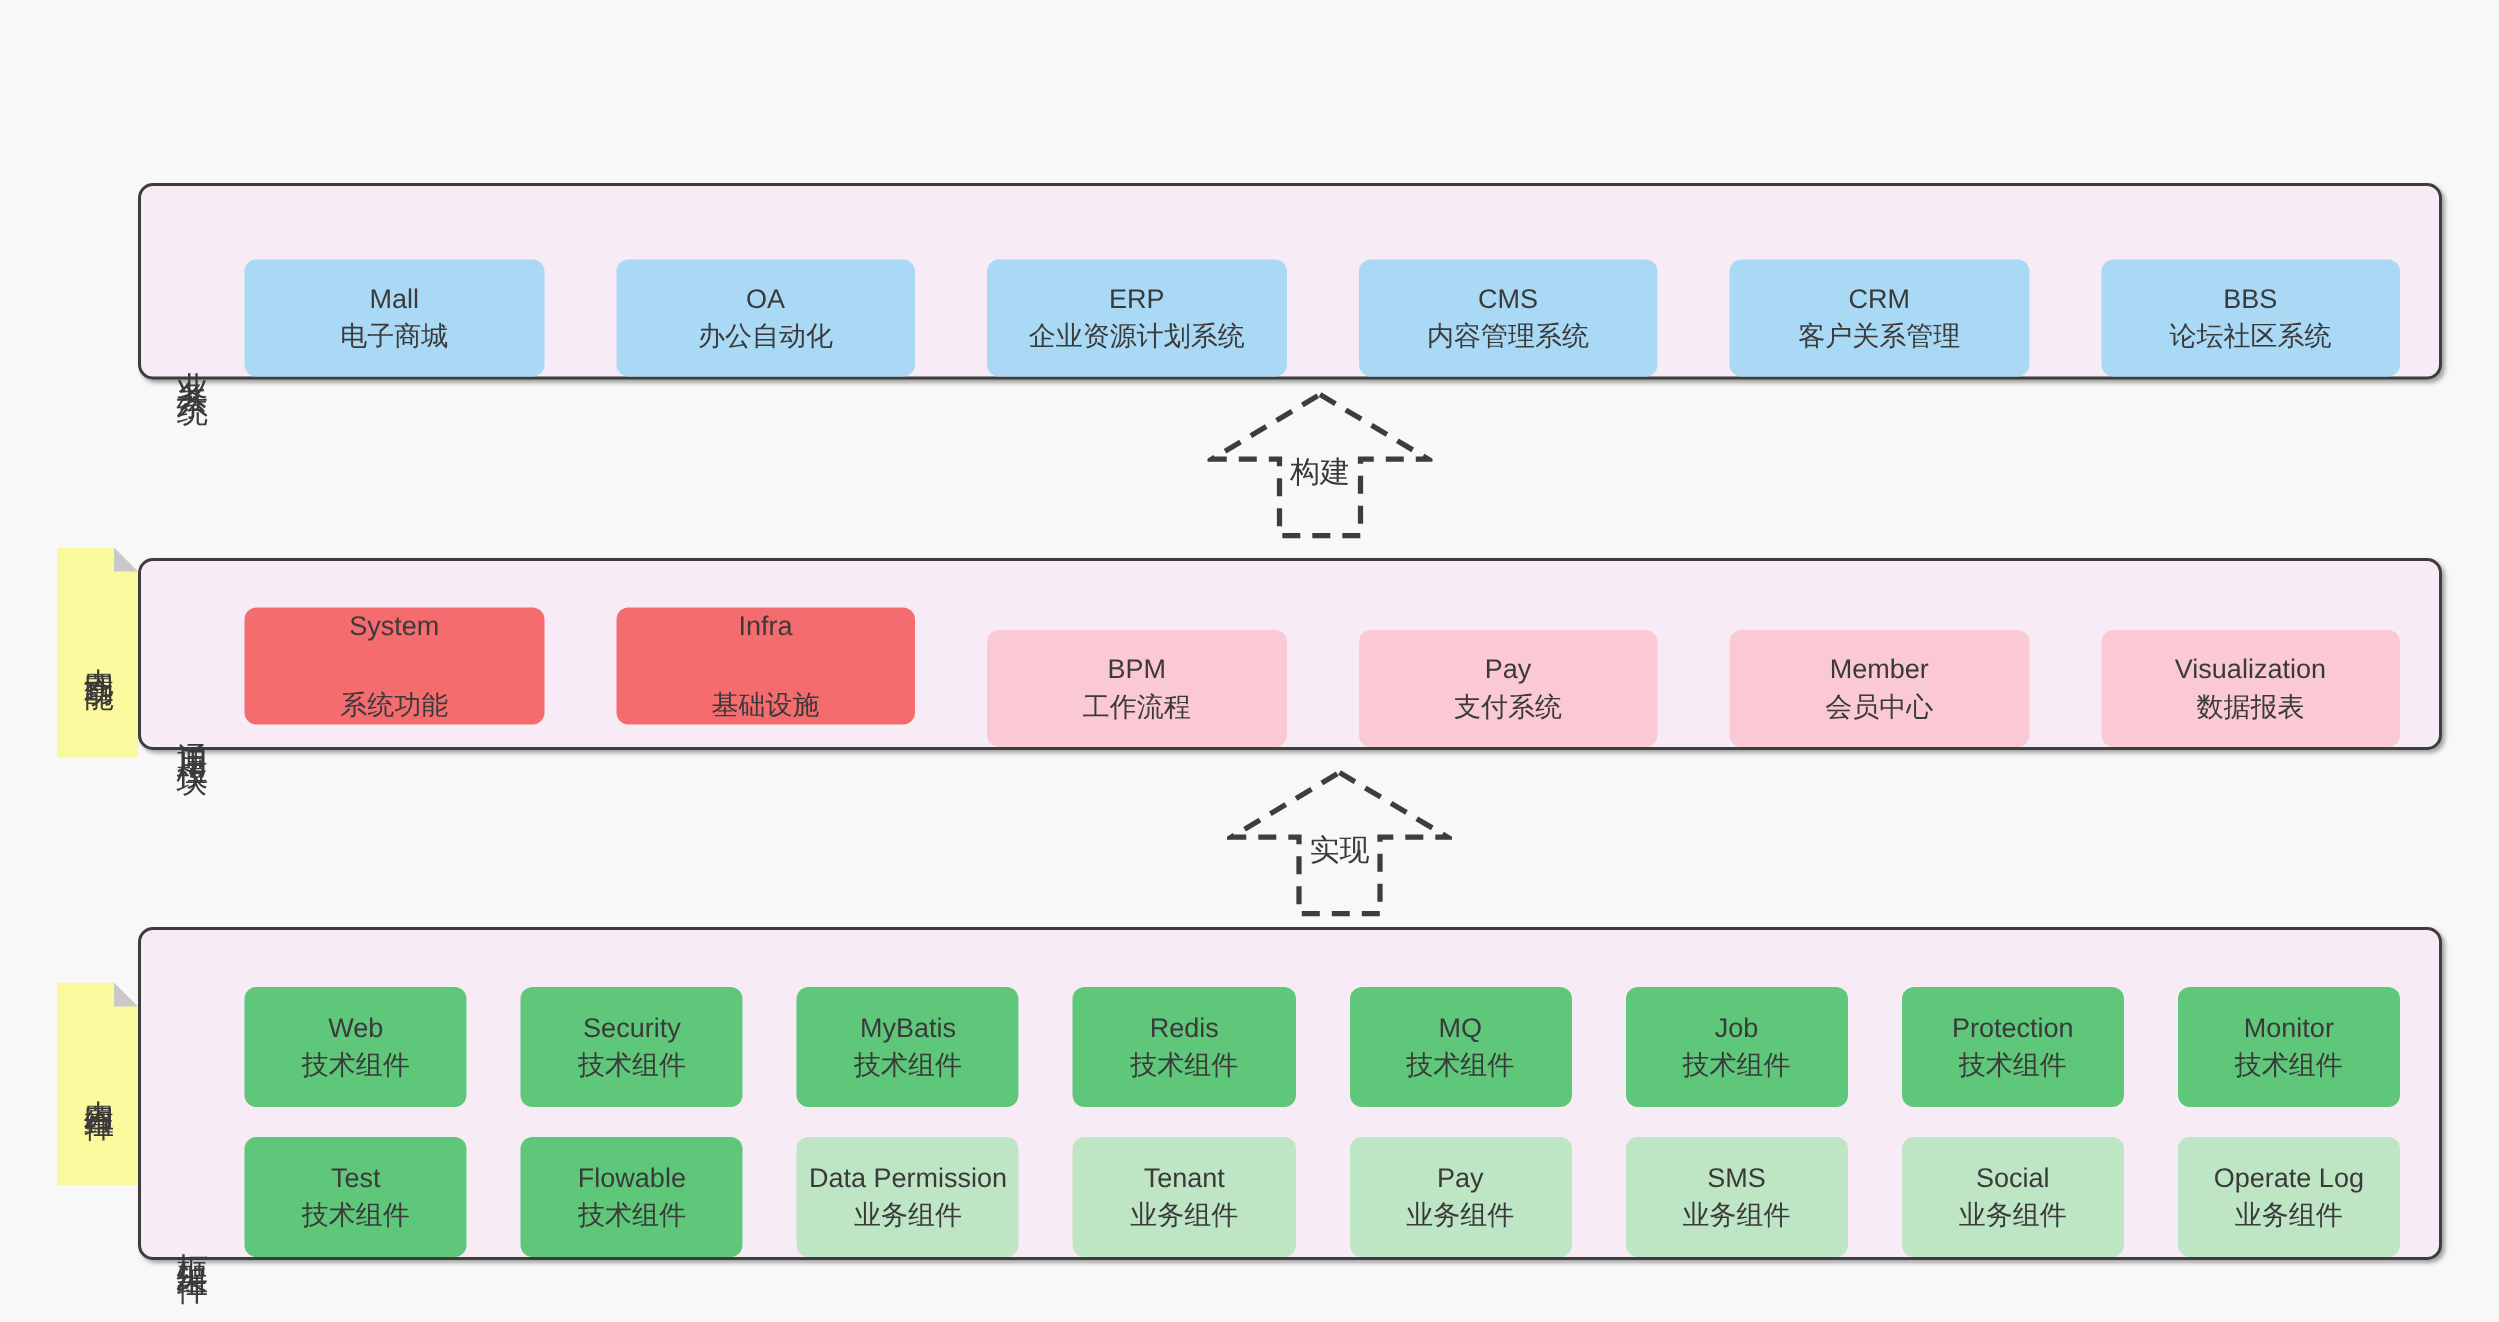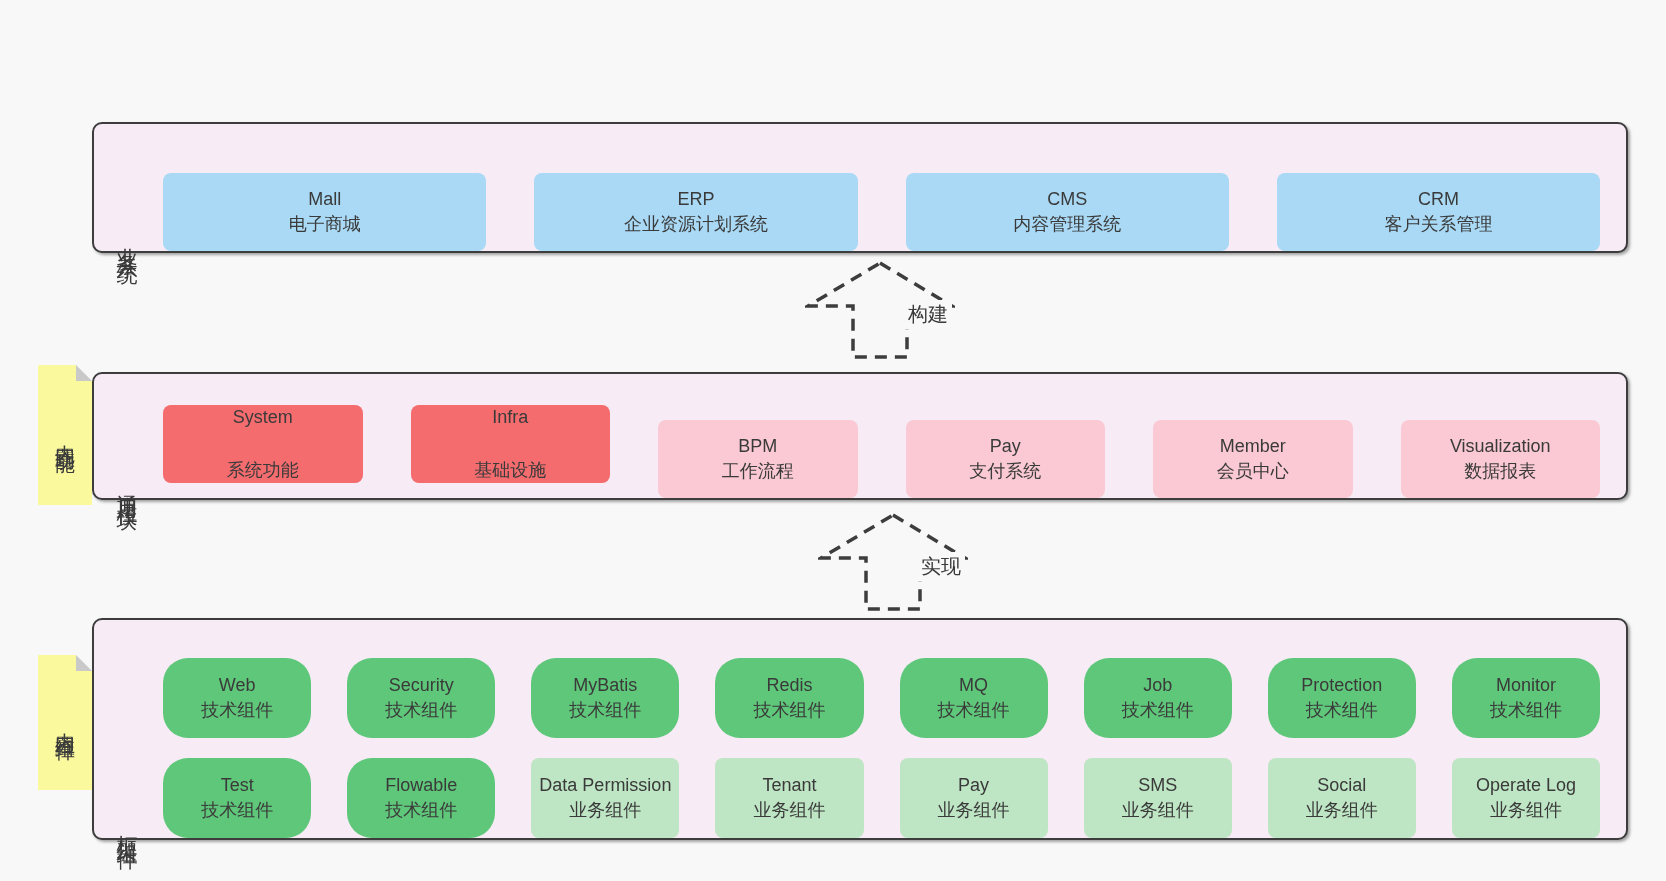--- a/index.html
+++ b/index.html
@@ -35,34 +35,34 @@
   .box{
     flex:1;height:78px;border-radius:8px;
     display:flex;flex-direction:column;justify-content:center;align-items:center;
     text-align:center;font-size:18px;line-height:1.38;
     padding:0 8px;box-sizing:border-box;
   }
   .framework-rows .box{height:80px;}
   .box.blue{background:var(--blue,#a9d9f5);}
   .box.red{background:var(--red,#f56c6f);gap:28px;}
   .box.pink{background:var(--pink,#fac9d3);margin-top:30px;}
-  .box.green{background:var(--green,#5fc77a);border-radius:25px;}
+  .box.green{background:var(--green,#5fc77a);}
   .box.light-green{background:var(--light-green,#bee5c4);}
   .arrow{position:absolute;width:150px;height:100px;}
   .arrow.arrow1{left:805px;top:260px;}
   .arrow.arrow2{left:818px;top:512px;}
   .arrow svg{display:block;width:150px;height:100px;}
   .arrow svg path{
     fill:none;stroke:var(--container-border,#3d3d3d);
     stroke-width:3.5;stroke-dasharray:12 8;stroke-linejoin:miter;
   }
   .arrow-label{
     position:absolute;left:50%;top:40px;transform:translateX(-50%);
     background:var(--page-bg,#f8f8f8);
-    padding:1px 4px;font-size:20px;white-space:nowrap;margin-left:48px;
+    padding:1px 4px;font-size:20px;white-space:nowrap;
   }
   .note{
     position:absolute;left:38px;width:54px;
     background:var(--yellow,#fbf99e);
     clip-path:polygon(0 0, calc(100% - 16px) 0, 100% 16px, 100% 100%, 0 100%);
     display:flex;align-items:center;justify-content:center;
     z-index:3;
     filter:drop-shadow(1px 2px 2px rgba(0,0,0,.25));
   }
   .note.note1{top:365px;height:140px;}
@@ -76,30 +76,38 @@
 <div class="stage">
 
   <section class="container business">
     <div class="vlabel">业务系统</div>
     <div class="boxes">
         <div class="box blue">
           <div>Mall</div>
           <div>电子商城</div>
         </div>
         <div class="box blue">
+          <div>OA</div>
+          <div>办公自动化</div>
+        </div>
+        <div class="box blue">
           <div>ERP</div>
           <div>企业资源计划系统</div>
         </div>
         <div class="box blue">
           <div>CMS</div>
           <div>内容管理系统</div>
         </div>
         <div class="box blue">
           <div>CRM</div>
           <div>客户关系管理</div>
+        </div>
+        <div class="box blue">
+          <div>BBS</div>
+          <div>论坛社区系统</div>
         </div>
       </div>
   </section>
 
   <div class="arrow arrow1">
     <svg viewBox="0 0 150 100" aria-hidden="true">
       <path d="M75,3 L147,46 L102,46 L102,97 L48,97 L48,46 L3,46 Z"></path>
     </svg>
     <div class="arrow-label">构建</div>
   </div>

